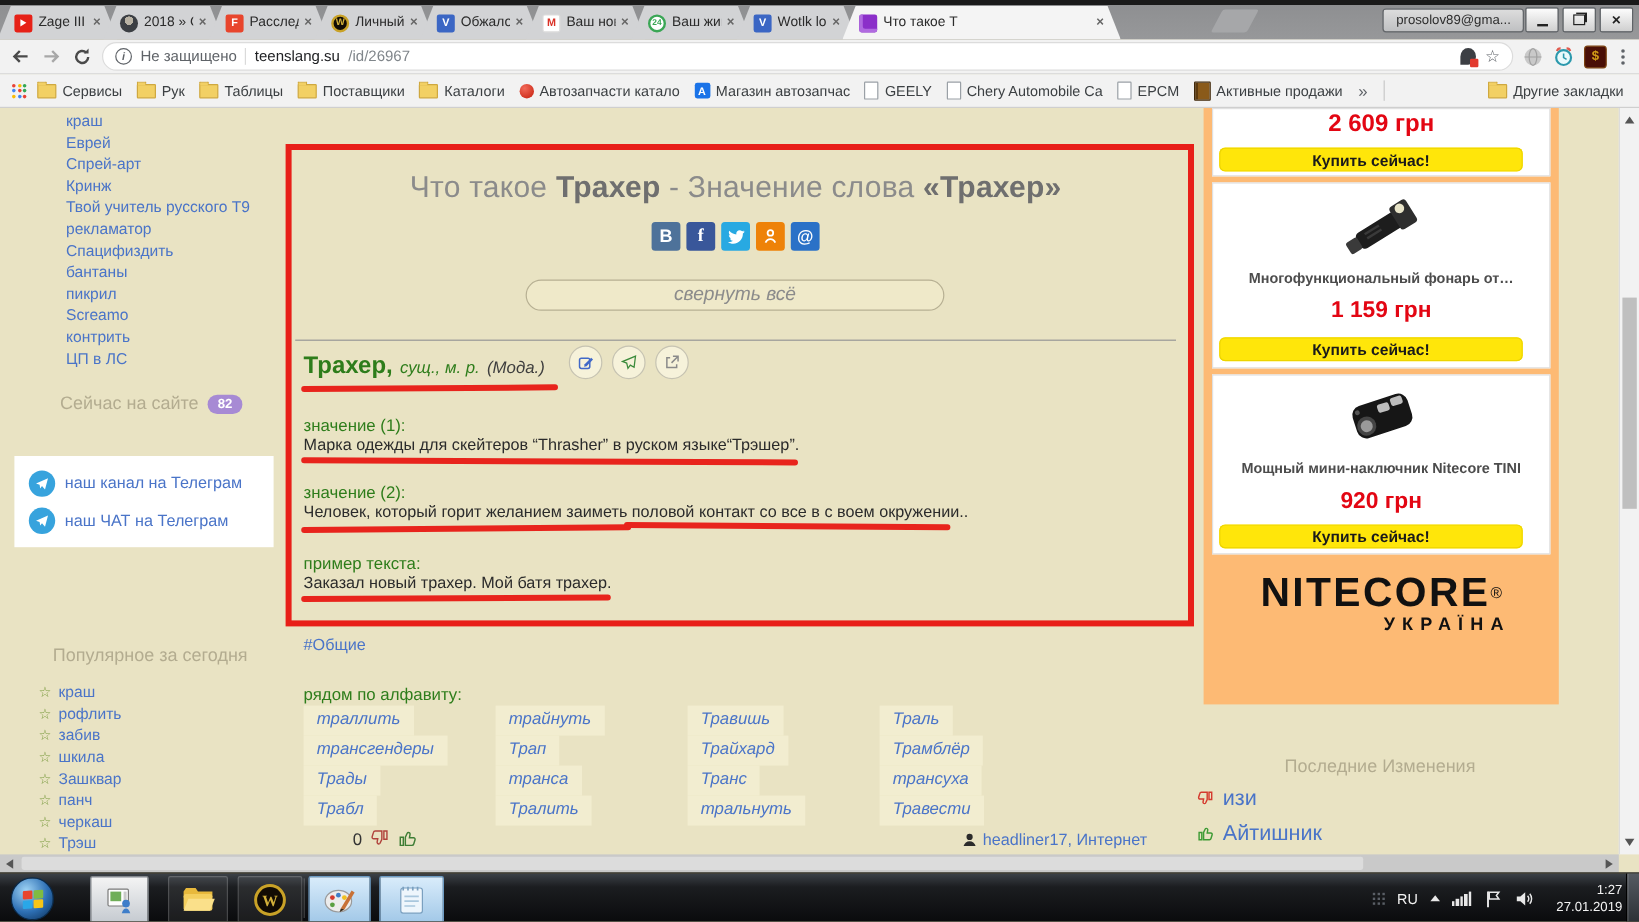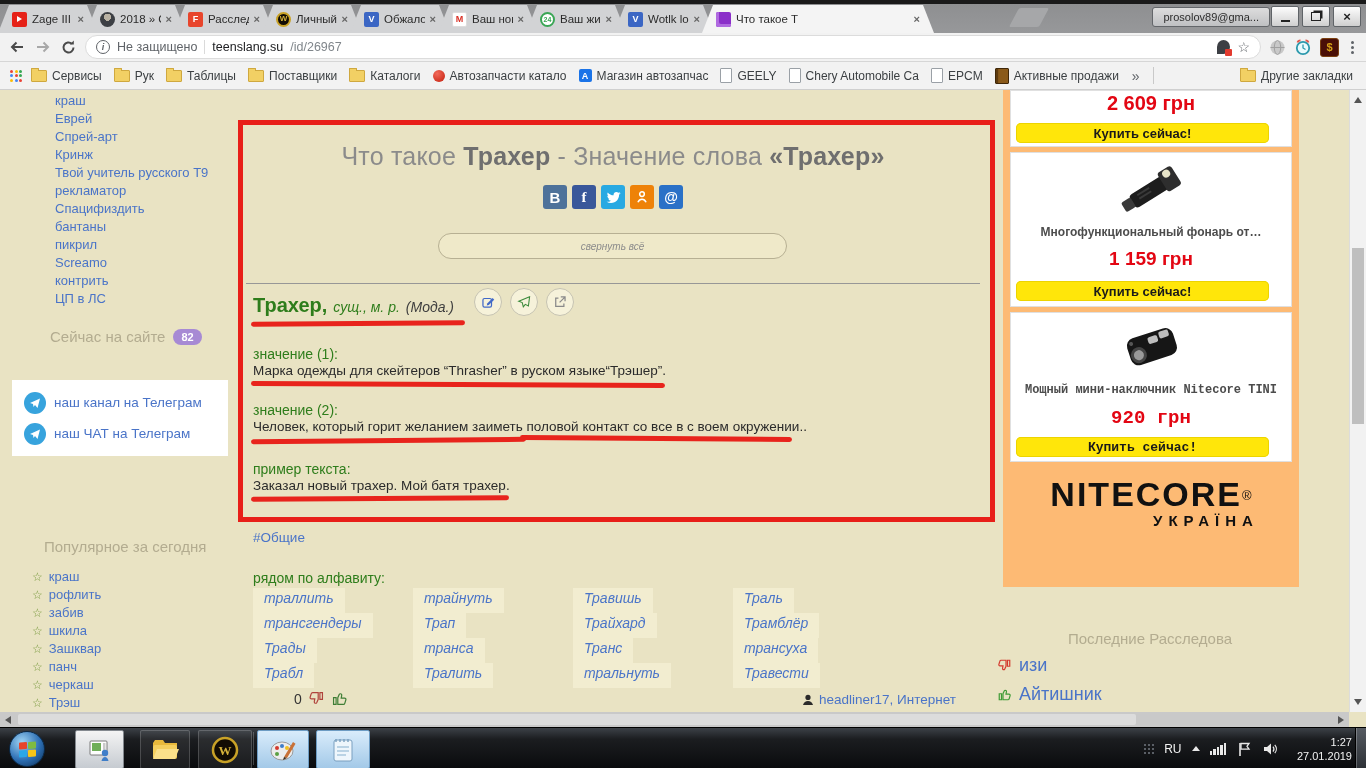--- a/index.html
+++ b/index.html
@@ -105,21 +105,21 @@
   .social-row{position:absolute;left:246px;top:95px;width:734px;display:flex;justify-content:center;gap:5px;}
   .soc{width:24px;height:24px;border-radius:3px;color:#fff;display:flex;align-items:center;justify-content:center;
     font-size:15px;font-weight:bold;}
   .soc-vk{background:#4e729a;}
   .soc-fb{background:#39579a;font-family:"Liberation Serif",serif;}
   .soc-tw{background:#28a9e2;}
   .soc-ok{background:#ee8208;}
   .soc-mail{background:#2a71c7;font-size:14px;}
   .collapse-pill{position:absolute;left:438px;top:143px;width:347px;height:24px;
     border:1px solid #b7b093;border-radius:13px;background:#efe9c9;color:#8b8b8b;
-    font-size:10px;font-style:italic;display:flex;align-items:center;justify-content:center;}
+    font-size:16px;font-style:italic;display:flex;align-items:center;justify-content:center;}
 
   .word-line{position:absolute;left:253px;top:204px;display:flex;align-items:baseline;gap:6px;}
   .w-word{font-size:20px;font-weight:bold;color:#2e7d1b;}
   .w-meta{font-size:14px;font-style:italic;color:#2e7d1b;}
   .w-cat{font-size:14px;font-style:italic;color:#3e3e3e;}
   .act-btns{position:absolute;left:474px;top:198px;display:flex;gap:8px;}
   .act{width:26px;height:26px;border-radius:50%;border:1px solid #c6c3b2;background:#f6f2da;
     display:flex;align-items:center;justify-content:center;}
 
   .sec-label{position:absolute;font-size:14px;color:#2e7d1b;}
@@ -526,21 +526,21 @@
                 <rect x="12" y="28" width="11" height="11" rx="2" fill="#3a3a3a"></rect>
                 <rect x="30" y="29" width="14" height="2" fill="#3a3a3a"></rect>
                 <rect x="30" y="33" width="14" height="2" fill="#3a3a3a"></rect>
               </g>
             </svg>
         </div>
         <div class="ad-title" style="top:72px;">Многофункциональный фонарь от…</div>
         <div class="ad-price" style="top:95px;font-size:19px;">1 159 грн</div>
         <div class="buy-btn" style="top:128px;">Купить сейчас!</div>
       </div>
-      <div class="ad-card" style="top:222px;height:150px;font-family:Liberation Mono, monospace;">
+      <div class="ad-card" style="top:222px;height:150px;">
         <div class="ad-img" style="top:2px;">
           <svg width="90" height="64" viewBox="0 0 90 64">
               <g transform="rotate(-18 45 32)">
                 <rect x="22" y="18" width="48" height="28" rx="8" fill="#161616"></rect>
                 <circle cx="31" cy="36" r="8" fill="#444"></circle>
                 <circle cx="31" cy="36" r="5" fill="#9a9a9a"></circle>
                 <rect x="44" y="22" width="10" height="7" rx="2" fill="#bdbdbd"></rect>
                 <rect x="56" y="20" width="10" height="7" rx="2" fill="#bdbdbd"></rect>
                 <circle cx="27" cy="23" r="2" fill="#555"></circle>
               </g>
@@ -550,21 +550,21 @@
         <div class="ad-price" style="top:94px;font-size:19px;">920 грн</div>
         <div class="buy-btn" style="top:124px;">Купить сейчас!</div>
       </div>
       <div class="brand-block">
         <div><span class="brand-main">NITECORE</span><span class="brand-reg">®</span></div>
         <div class="brand-sub">УКРАЇНА</div>
       </div>
     </div>
 
     <div class="recent">
-      <div class="recent-title">Последние Расследова</div>
+      <div class="recent-title">Последние Изменения</div>
       <div class="recent-item">
         <svg width="15" height="15" viewBox="0 0 20 20" style="transform:rotate(180deg)">
             <path d="M3 9h3v8H3z M8 17h6.5c.8 0 1.5-.5 1.7-1.3l1.3-4.2c.3-1-.4-2-1.5-2H12l.6-3.2c.2-1-.6-1.9-1.6-1.9-.5 0-1 .3-1.2.7L8 9z" fill="none" stroke="#d43a2e" stroke-width="1.6"></path>
           </svg>
         <span class="blue-link">изи</span>
       </div>
       <div class="recent-item">
         <svg width="15" height="15" viewBox="0 0 20 20">
             <path d="M3 9h3v8H3z M8 17h6.5c.8 0 1.5-.5 1.7-1.3l1.3-4.2c.3-1-.4-2-1.5-2H12l.6-3.2c.2-1-.6-1.9-1.6-1.9-.5 0-1 .3-1.2.7L8 9z" fill="none" stroke="#3e9b35" stroke-width="1.6"></path>
           </svg>

